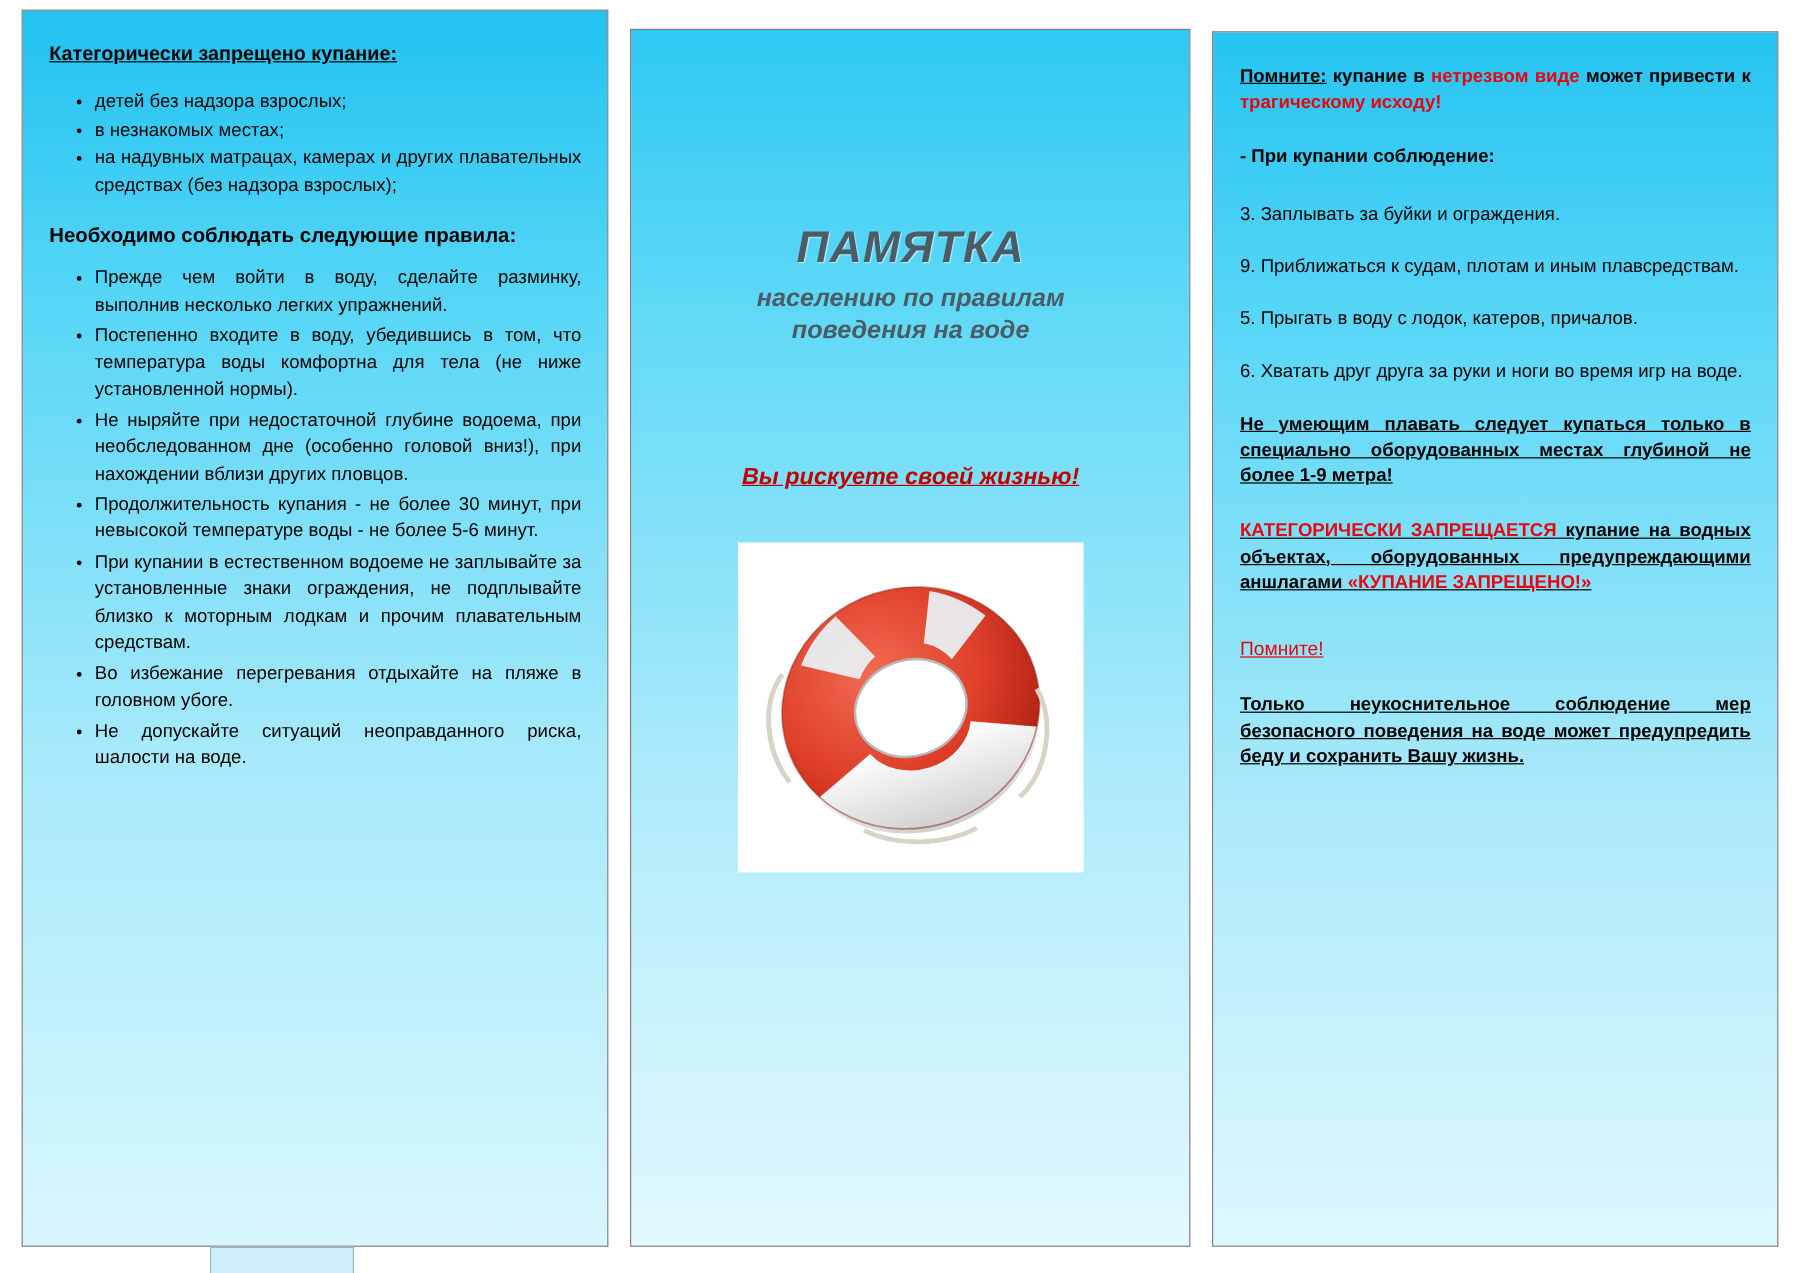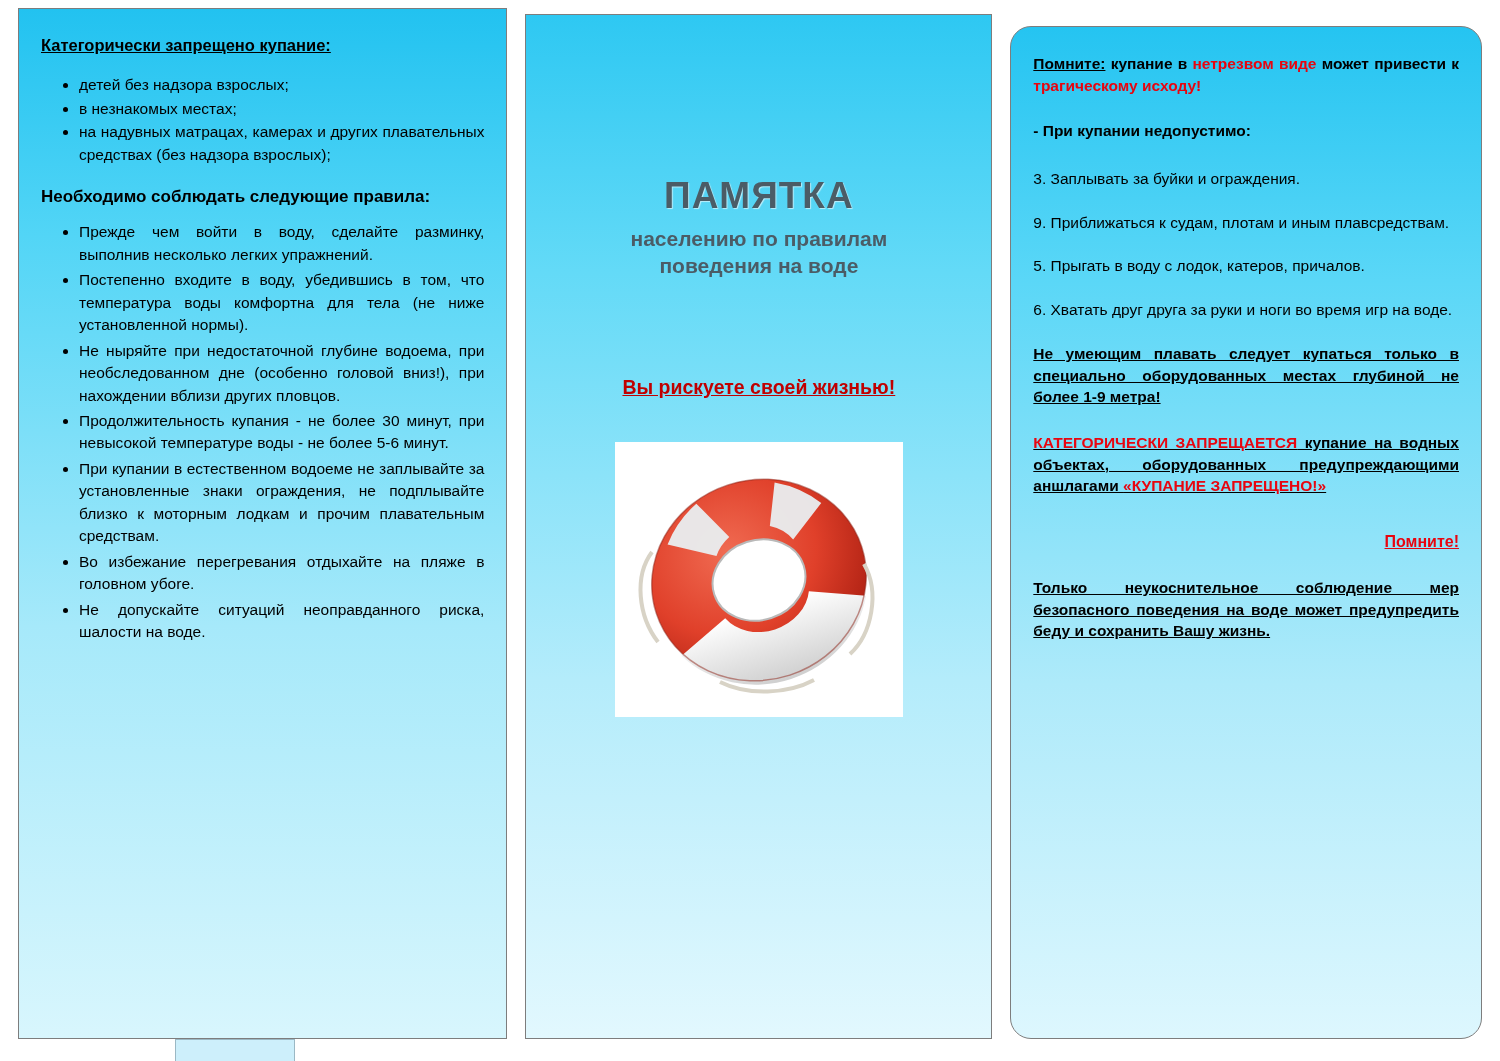--- a/index.html
+++ b/index.html
@@ -33,30 +33,30 @@
     overflow: hidden;
   }
   .panel-left {
     width: 496px;
     margin: 8px 0 22px 18px;
     padding: 22px 22px 10px 22px;
     background: linear-gradient(180deg, #22c2f0 0%, #52d5f6 22%, #a6e9fa 60%, #d8f6fd 100%);
   }
   .panel-mid {
     width: 473px;
-    margin: 14px 0 22px 0;
+    margin: 24px 0 22px 0;
     padding: 20px 26px;
     background: linear-gradient(180deg, #2ec8f2 0%, #63daf7 25%, #b4ecfb 65%, #e2f8fe 100%);
+    font-style: italic;
   }
   .panel-right {
     width: 478px;
     margin: 26px 18px 22px 0;
     padding: 26px 22px 10px 22px;
     background: linear-gradient(180deg, #25c4f1 0%, #5ad7f7 25%, #aeeafa 65%, #ddf7fe 100%);
-    border-radius: 21px;
   }
 
   
   .fold-strip {
     position: absolute;
     left: 175px;
     bottom: 0;
     width: 120px;
     height: 22px;
     background: #cdeffb;
@@ -141,21 +141,21 @@
     line-height: 1.4;
     margin-bottom: 20px;
   }
   .r-first { font-weight: bold; margin-bottom: 24px; }
   .u { text-decoration: underline; }
   .red { color: #e8050f; }
   .r-sub { font-weight: bold; margin-bottom: 26px; }
   .r-num { margin-bottom: 22px; }
   .r-strong { font-weight: bold; text-decoration: underline; margin-bottom: 24px; }
   .r-caps { font-weight: bold; text-decoration: underline; margin-bottom: 36px; }
-  .r-center { text-align: right; font-weight: bold; text-decoration: underline; color:#e8050f; margin: 24px 0 26px 0; }
+  .r-center { text-align: left; font-weight: normal; text-decoration: underline; color:#e8050f; margin: 24px 0 26px 0; }
 </style>
 </head>
 <body>
 
 <div class="sheet">
 
   <section class="panel panel-left">
     <h2 class="head">Категорически запрещено купание:</h2>
 
     <ul class="bullets">
@@ -220,21 +220,21 @@
         <path d="M 92 226 C 120 240 160 238 186 224" stroke="#d8d3c6" stroke-width="4" fill="none"></path>
       </svg>
     </div>
   </section>
 
   <section class="panel panel-right">
     <div class="r-block r-first">
       <span class="u">Помните:</span><span> купание в </span><span class="red">нетрезвом виде</span><span> может привести к </span><span class="red">трагическому исходу!</span>
     </div>
 
-    <div class="r-block r-sub">- При купании недопустимо:</div>
+    <div class="r-block r-sub">- При купании соблюдение:</div>
 
     <div class="r-block r-num">3. Заплывать за буйки и ограждения.</div>
     <div class="r-block r-num">9. Приближаться к судам, плотам и иным плавсредствам.</div>
     <div class="r-block r-num">5. Прыгать в воду с лодок, катеров, причалов.</div>
     <div class="r-block r-num">6. Хватать друг друга за руки и ноги во время игр на воде.</div>
 
     <div class="r-block r-strong">Не умеющим плавать следует купаться только в специально оборудованных местах глубиной не более 1-9 метра!</div>
 
     <div class="r-block r-caps">
       <span class="red">КАТЕГОРИЧЕСКИ ЗАПРЕЩАЕТСЯ</span><span> купание на водных объектах, оборудованных предупреждающими аншлагами </span><span class="red">«КУПАНИЕ ЗАПРЕЩЕНО!»</span>

